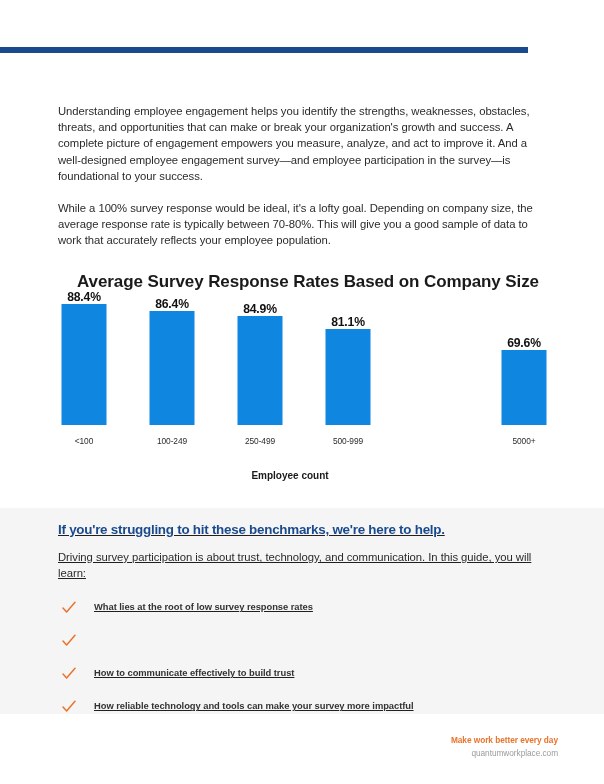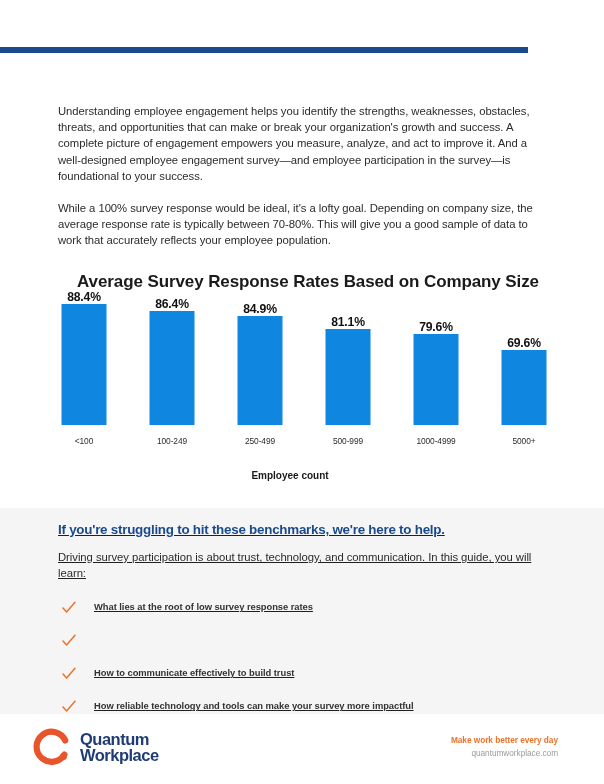--- a/index.html
+++ b/index.html
@@ -243,25 +243,20 @@
       <div class="bar-rect" style="height:109px;"></div>
       <div class="bar-cat">250-499</div>
     </div>
 
     <div class="bar-col" style="left:264px;">
       <div class="bar-val" style="bottom:121px;">81.1%</div>
       <div class="bar-rect" style="height:96px;"></div>
       <div class="bar-cat">500-999</div>
     </div>
 
-    <div class="bar-col" style="left:352px;">
-      <div class="bar-val" style="bottom:116px;">79.6%</div>
-      <div class="bar-rect" style="height:91px;"></div>
-      <div class="bar-cat">1000-4999</div>
-    </div>
 
     <div class="bar-col" style="left:440px;">
       <div class="bar-val" style="bottom:100px;">69.6%</div>
       <div class="bar-rect" style="height:75px;"></div>
       <div class="bar-cat">5000+</div>
     </div>
 
   </div>
 
   <div class="axis-label">Employee count</div>
@@ -302,31 +297,19 @@
               <path d="M1 7.1 L4.6 11 L13 1.2" fill="none" stroke="#e8742c" stroke-width="1.5" stroke-linecap="round" stroke-linejoin="round"></path>
             </svg>
         </span>
         <span class="bullet-text">How reliable technology and tools can make your survey more impactful</span>
       </li>
     </ul>
   </div>
 </div>
 
 <div class="footer">
-  <div class="logo">
-    <span class="logo-mark">
-      <svg width="40" height="40" viewBox="0 0 40 40">
-        <path d="M32.2 13.4 A15 15 0 1 0 31.4 27.6" fill="none" stroke="#e8542c" stroke-width="6.2" stroke-linecap="round"></path>
-        <circle cx="30.5" cy="29.5" r="3.4" fill="#e8542c"></circle>
-      </svg>
-    </span>
-    <span class="logo-type">
-      <span>Quantum</span>
-      <span>Workplace</span>
-    </span>
-  </div>
 
   <div class="footer-right">
     <div class="tagline">Make work better every day</div>
     <div class="site">quantumworkplace.com</div>
   </div>
 
 </div>
 
 </body></html>

